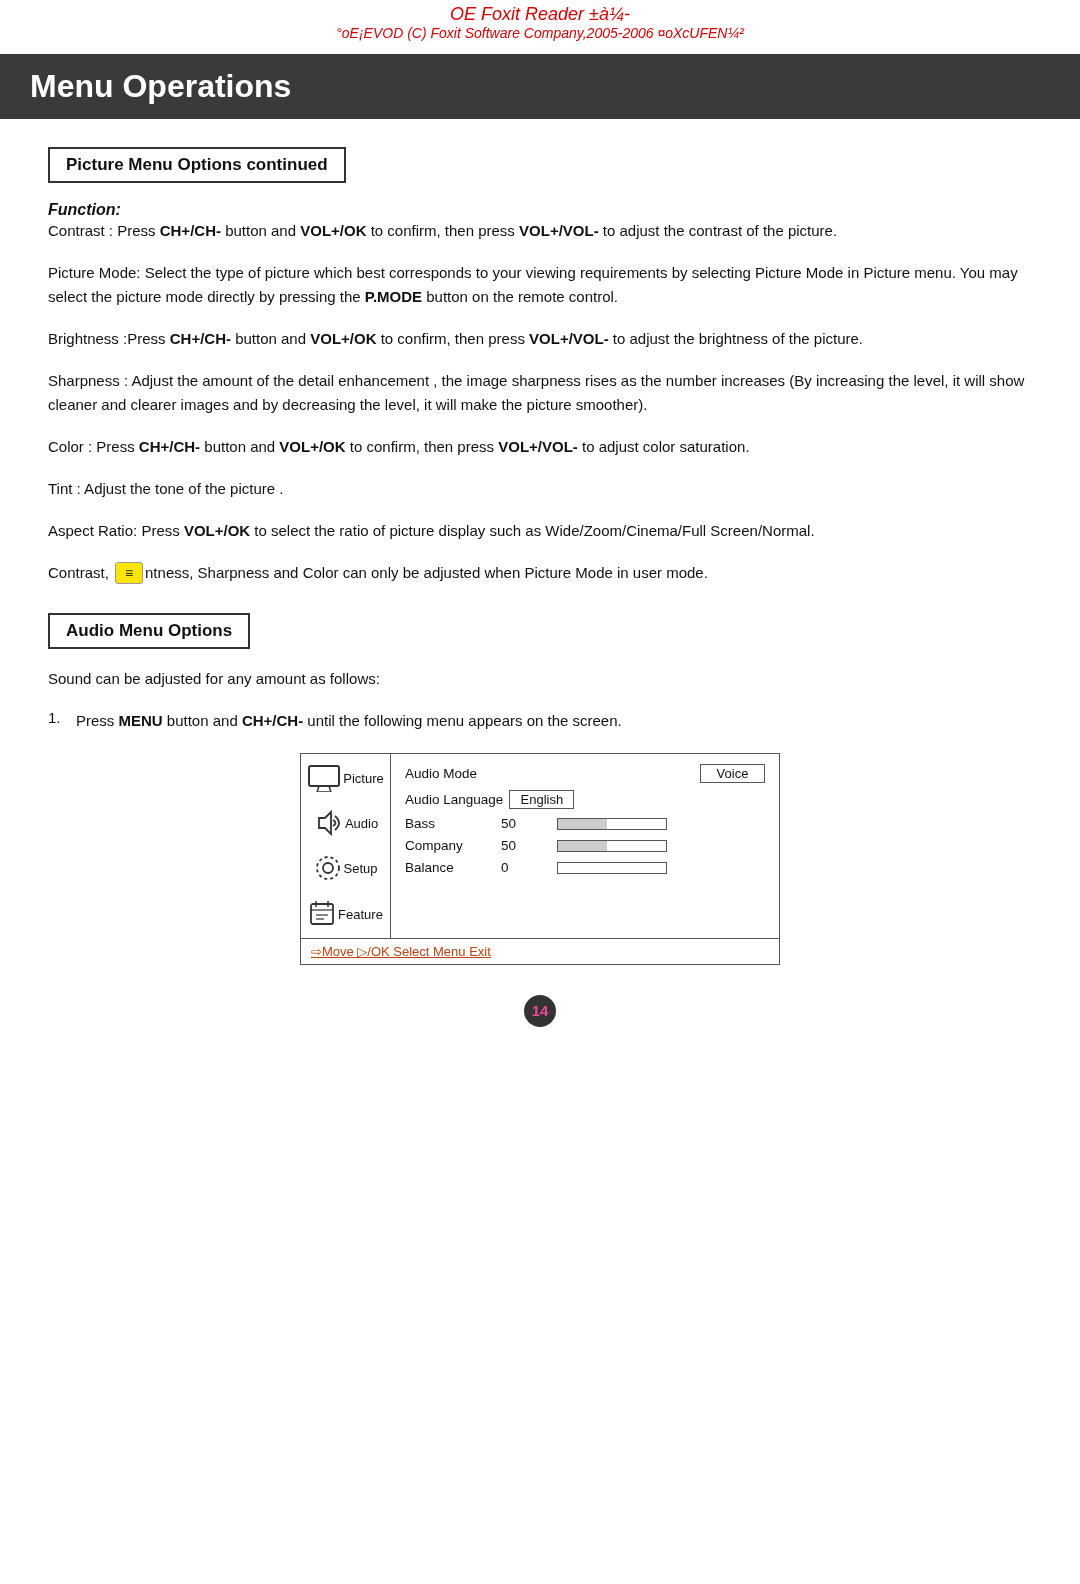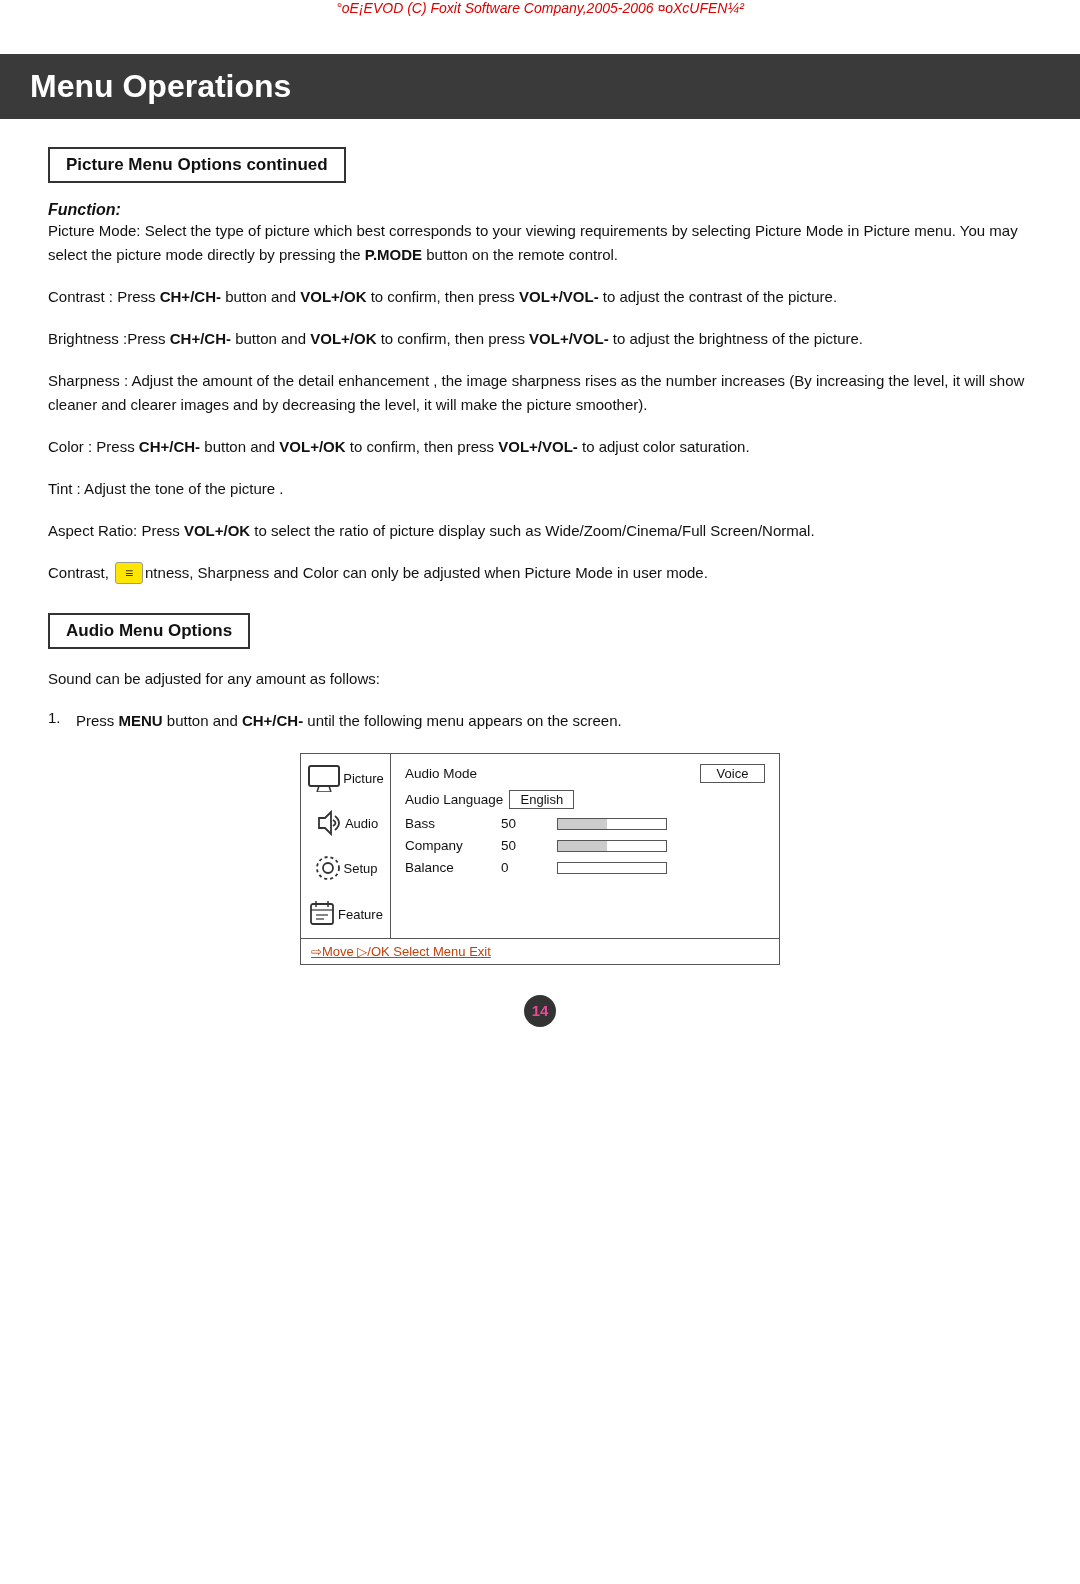--- a/index.html
+++ b/index.html
@@ -199,43 +199,44 @@
       font-size: 15px;
       font-weight: bold;
       text-align: center;
       line-height: 32px;
     }
   </style>
 </head>
 <body>
 
 <div class="foxit-watermark">
+  <div class="foxit-line1">OE Foxit Reader ±à¼-</div>
   <div class="foxit-line2">°oE¡EVOD (C) Foxit Software Company,2005-2006  ¤oXcUFEN¼²</div>
 </div>
 
 <div class="header-bar">
   <span>Menu Operations</span>
 </div>
 
 <div class="content">
 
   
   <div class="section-box">
     <span>Picture Menu Options continued</span>
   </div>
 
   <div class="subsection-title">Function:</div>
 
   
   <div class="paragraph">
+    Contrast : Press <strong>CH+/CH-</strong> button and <strong>VOL+/OK</strong> to confirm, then press <strong>VOL+/VOL-</strong> to adjust the contrast of the picture.
+  </div>
+
+  <div class="paragraph">
     Picture Mode: Select the type of picture which best corresponds to your viewing requirements by selecting Picture Mode in Picture menu. You may select the picture mode directly by pressing the <strong>P.MODE</strong> button on the remote control.
-  </div>
-
-  <div class="paragraph">
-    Contrast : Press <strong>CH+/CH-</strong> button and <strong>VOL+/OK</strong> to confirm, then press <strong>VOL+/VOL-</strong> to adjust the contrast of the picture.
   </div>
 
   <div class="paragraph">
     Brightness :Press <strong>CH+/CH-</strong> button and <strong>VOL+/OK</strong> to confirm, then press <strong>VOL+/VOL-</strong> to adjust the brightness of the picture.
   </div>
 
   <div class="paragraph">
     Sharpness : Adjust the amount of the detail enhancement , the image sharpness rises as the number increases (By increasing the level, it will show cleaner and clearer images and by decreasing the level, it will make the picture smoother).
   </div>
 

